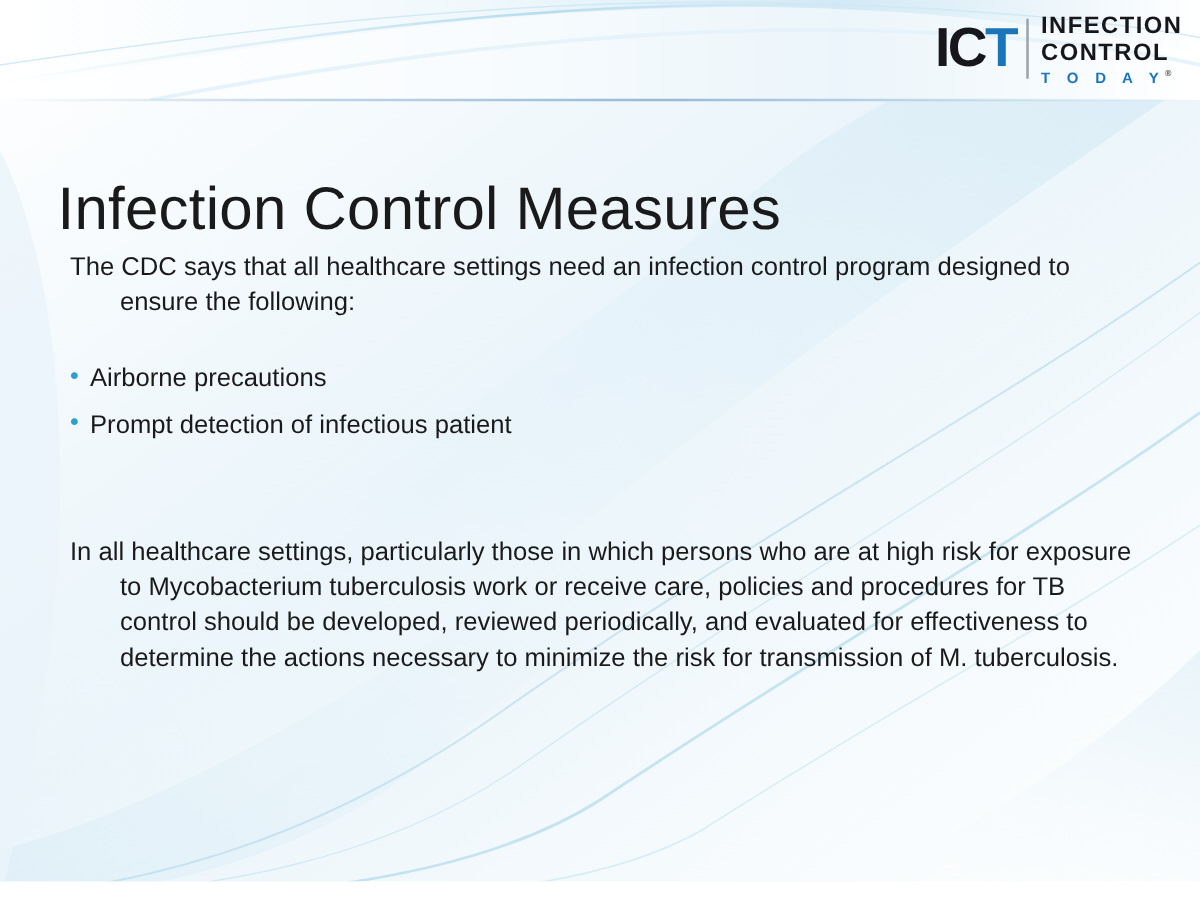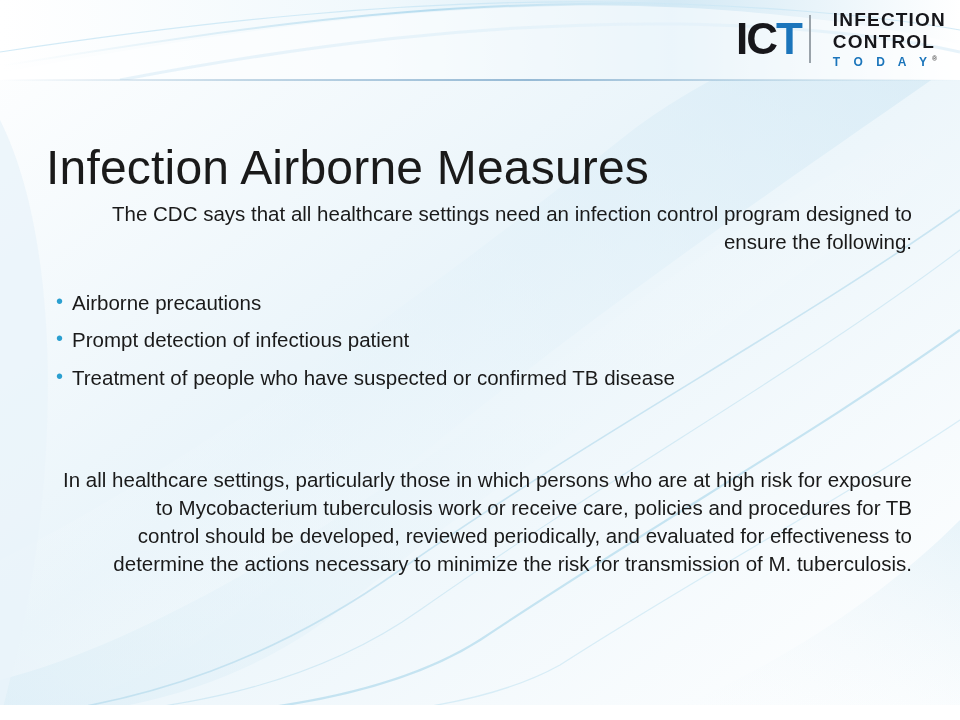--- a/index.html
+++ b/index.html
@@ -76,21 +76,20 @@
     width: 2px;
     height: 48px;
     background: #9aa3aa;
     margin: 0 10px 0 8px;
   }
   .logo-words {
     display: flex;
     flex-direction: column;
     justify-content: center;
     line-height: 1;
-    margin-left: 12px;
   }
   .logo-words .w1,
   .logo-words .w2 {
     font-weight: bold;
     font-size: 19px;
     letter-spacing: 1.2px;
     color: #17171b;
   }
   .logo-words .w2 { margin-top: 3px; }
   .logo-words .w3 {
@@ -126,21 +125,20 @@
     top: 200px;
     width: 856px;
     color: #1a1a1a;
     font-size: 20.5px;
     line-height: 1.38;
   }
   .para {
     margin: 0 0 0 0;
     text-indent: 0;
     padding-left: 40px;
-    text-align: right;
   }
   .para-block {
     margin-bottom: 6px;
   }
   .spacer-sm { height: 26px; }
   .spacer-md { height: 32px; }
 
   ul.bullets {
     list-style: none;
     margin: 0;
@@ -235,32 +233,31 @@
       <div class="logo-divider"></div>
       <div class="logo-words">
         <div class="w1">INFECTION</div>
         <div class="w2">CONTROL</div>
         <div class="w3"><span>T O D A Y</span><span class="tm">®</span></div>
       </div>
     </div>
   </div>
   <div class="header-rule"></div>
 
-  <h1 class="slide-title">Infection Airborne Measures</h1>
+  <h1 class="slide-title">Infection Control Measures</h1>
 
   <div class="body-copy">
 
     <div class="para para-block"><span style="margin-left: -40px;">The CDC says that all healthcare settings need an infection control program designed to ensure the following:</span></div>
 
     <div class="spacer-sm"></div>
 
     <ul class="bullets">
       <li>Airborne precautions</li>
       <li>Prompt detection of infectious patient</li>
-      <li>Treatment of people who have suspected or confirmed TB disease</li>
     </ul>
 
     <div class="spacer-md"></div>
 
 
     <div class="spacer-md"></div>
 
     <div class="para para-block"><span style="margin-left: -40px;">In all healthcare settings, particularly those in which persons who are at high risk for exposure to Mycobacterium tuberculosis work or receive care, policies and procedures for TB control should be developed, reviewed periodically, and evaluated for effectiveness to determine the actions necessary to minimize the risk for transmission of M. tuberculosis.</span></div>
 
   </div>

